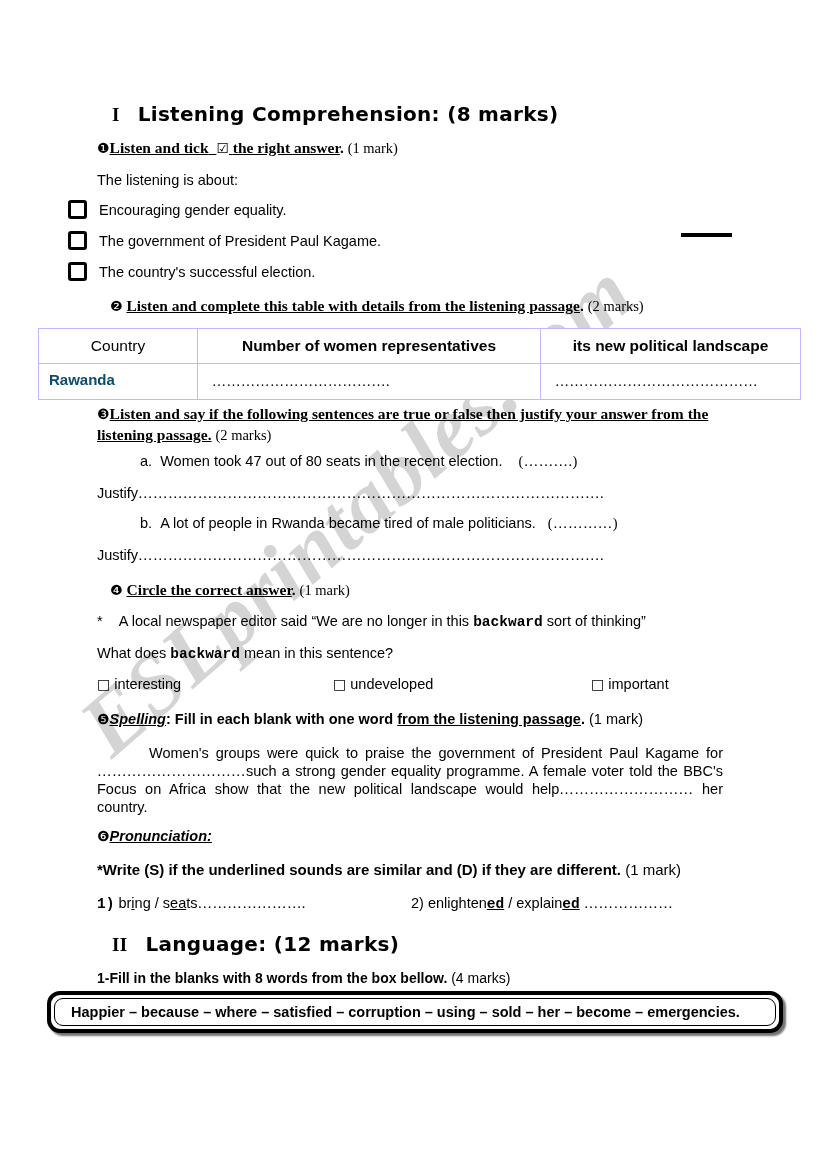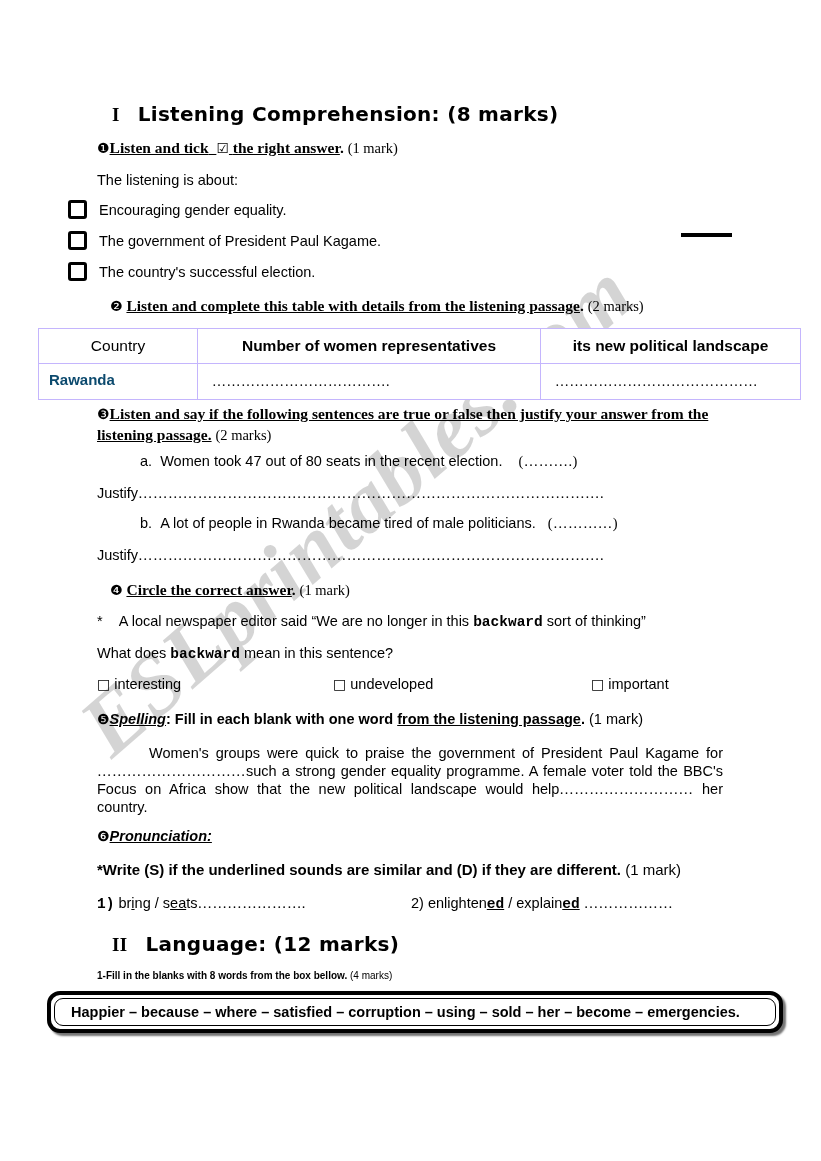--- a/index.html
+++ b/index.html
@@ -348,21 +348,21 @@
     </div>
 
     <div class="ln body-text" style="left:411px; top:895px;">
       <span>2)</span>&nbsp;<span>enlighten</span><u class="ul bold">ed</u><span> / </span><span>explain</span><u class="ul bold">ed</u><span class="dotline"> ………………</span>
     </div>
 
     <div class="ln roman-heading" style="left:112px; top:932px;">
       <span class="rn">II</span><span>Language: (12 marks)</span>
     </div>
 
-    <div class="ln" style="left:97px; top:970px; font-family:'Liberation Sans',sans-serif; font-size:10px; font-weight:bold;">
+    <div class="ln" style="left:97px; top:970px; font-family:'Liberation Sans',sans-serif; font-size:14px; font-weight:bold;">
       <span>1-Fill in the blanks with 8 words from the box bellow.</span>
       <span style="font-weight:normal;">(4 marks)</span>
     </div>
 
     <div id="wordbox-outer">
       <div id="wordbox-inner">
         <span class="wb-text">Happier – because – where – satisfied – corruption – using – sold – her – become – emergencies.</span>
       </div>
     </div>
 

